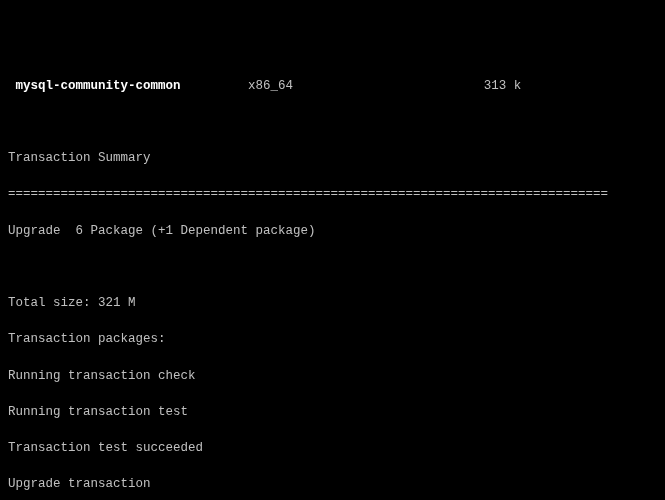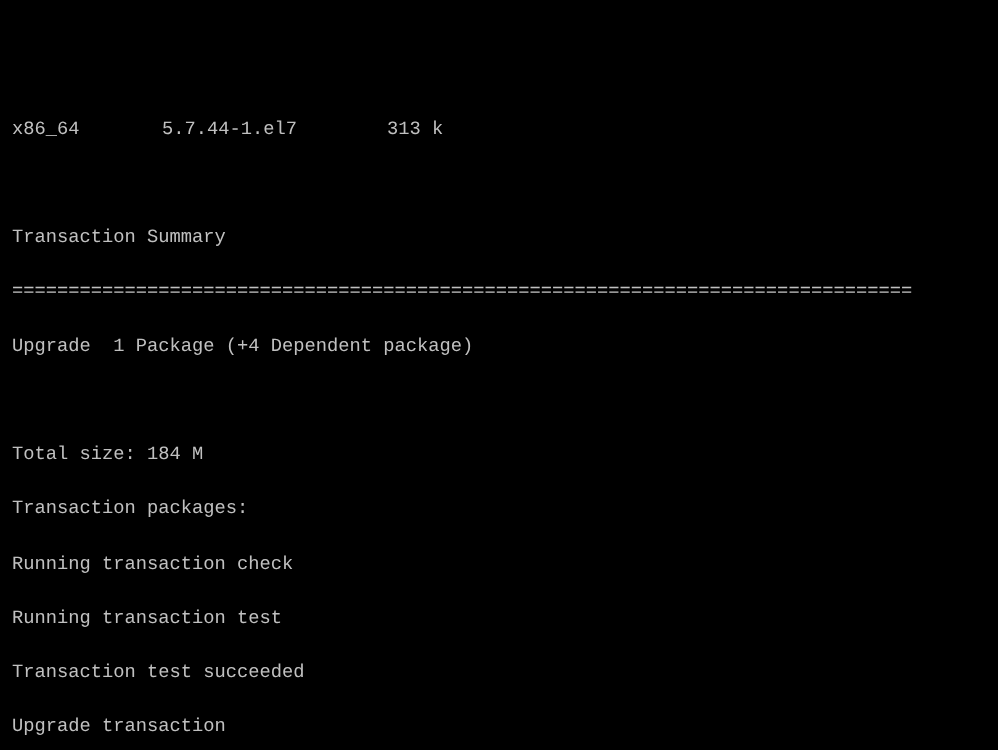--- a/index.html
+++ b/index.html
@@ -13,39 +13,39 @@
       width: 665px;
       height: 500px;
       overflow: hidden;
       white-space: pre;
     }
     .hdr-line { display: flex; }
     .hdr-line .col1 { width: 240px; font-weight: bold; color: #fff; }
     .hdr-line .col2 { width: 100px; }
     .hdr-line .col3 { width: 150px; }
     .hdr-line .col4 { width: 165px; }
-    .hdr-line .col5 { text-align: left; flex: 1; }
+    .hdr-line .col5 { text-align: center; flex: 1; }
     .rule { overflow: hidden; }
   </style>
 </head>
 <body>
 
 
 
 <div class="hdr-line">
+  <span class="col1"> <span>mysql-community-common</span></span>
   <span class="col2">x86_64</span>
-  <span class="col3">5.7.44-1.el7</span>
   <span class="col5">313 k</span>
 </div>
 <div>&nbsp;</div>
 <div>Transaction Summary</div>
 <div class="rule">================================================================================</div>
-<div>Upgrade  1 Package (+4 Dependent package)</div>
+<div>Upgrade  6 Package (+1 Dependent package)</div>
 <div>&nbsp;</div>
-<div>Total size: 184 M</div>
+<div>Total size: 321 M</div>
 <div>Transaction packages:</div>
 <div>Running transaction check</div>
 <div>Running transaction test</div>
 <div>Transaction test succeeded</div>
 <div>Upgrade transaction</div>
 
 
 
 
 

